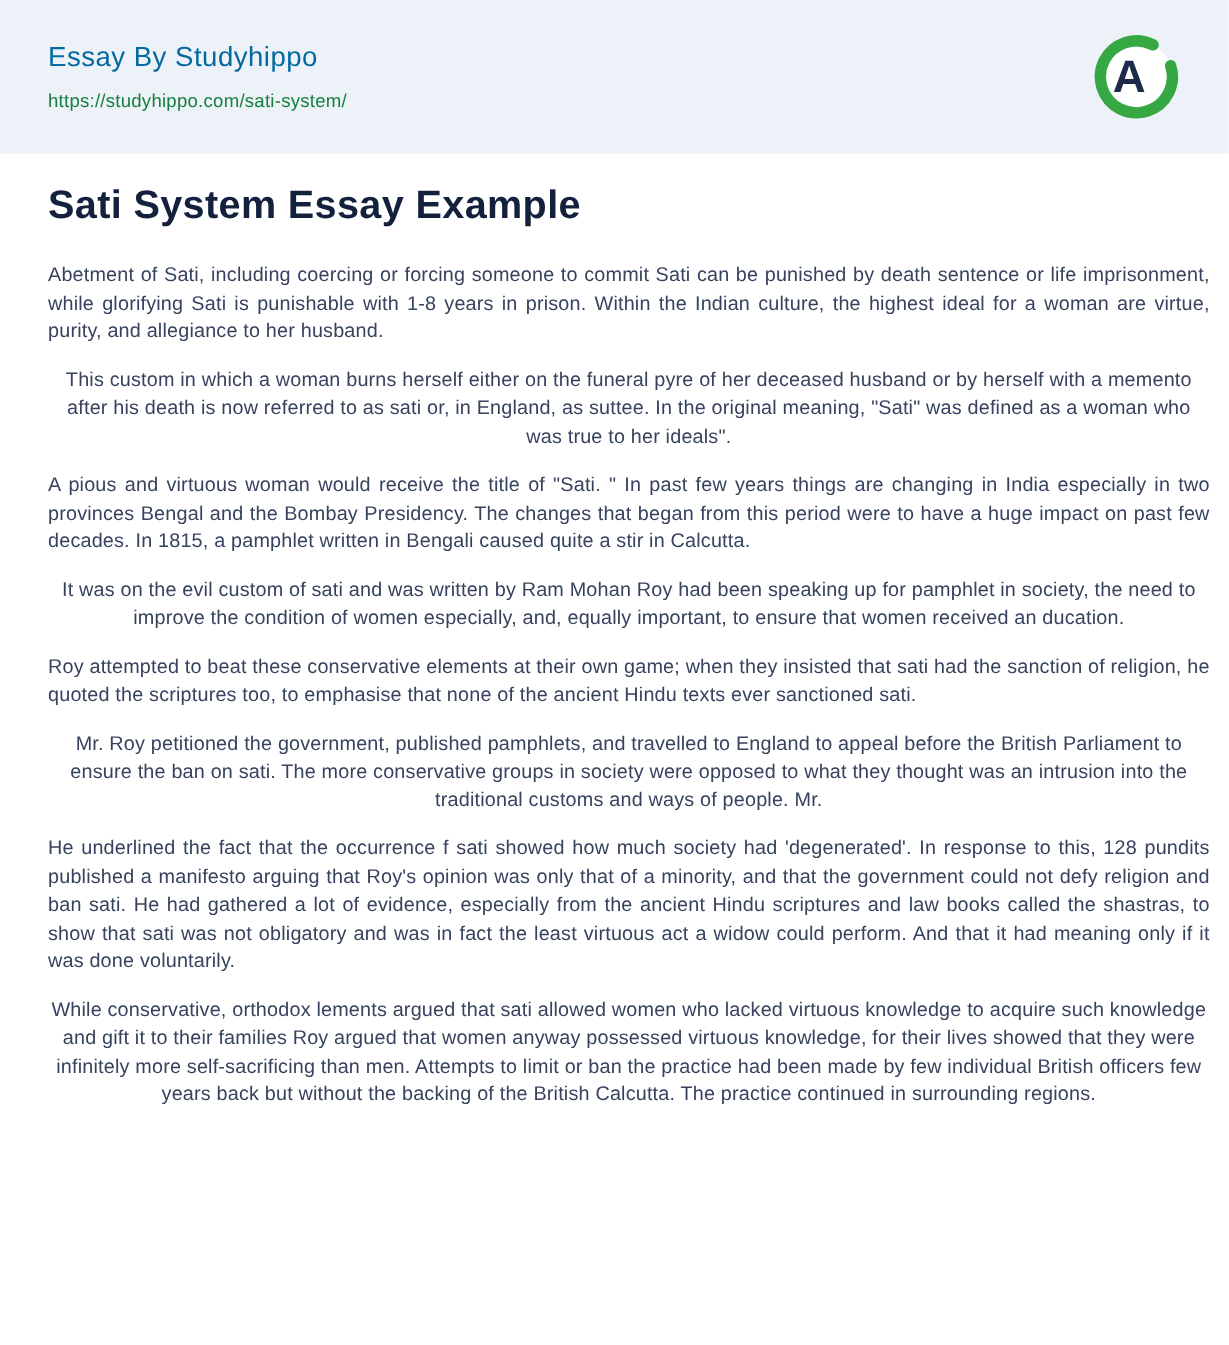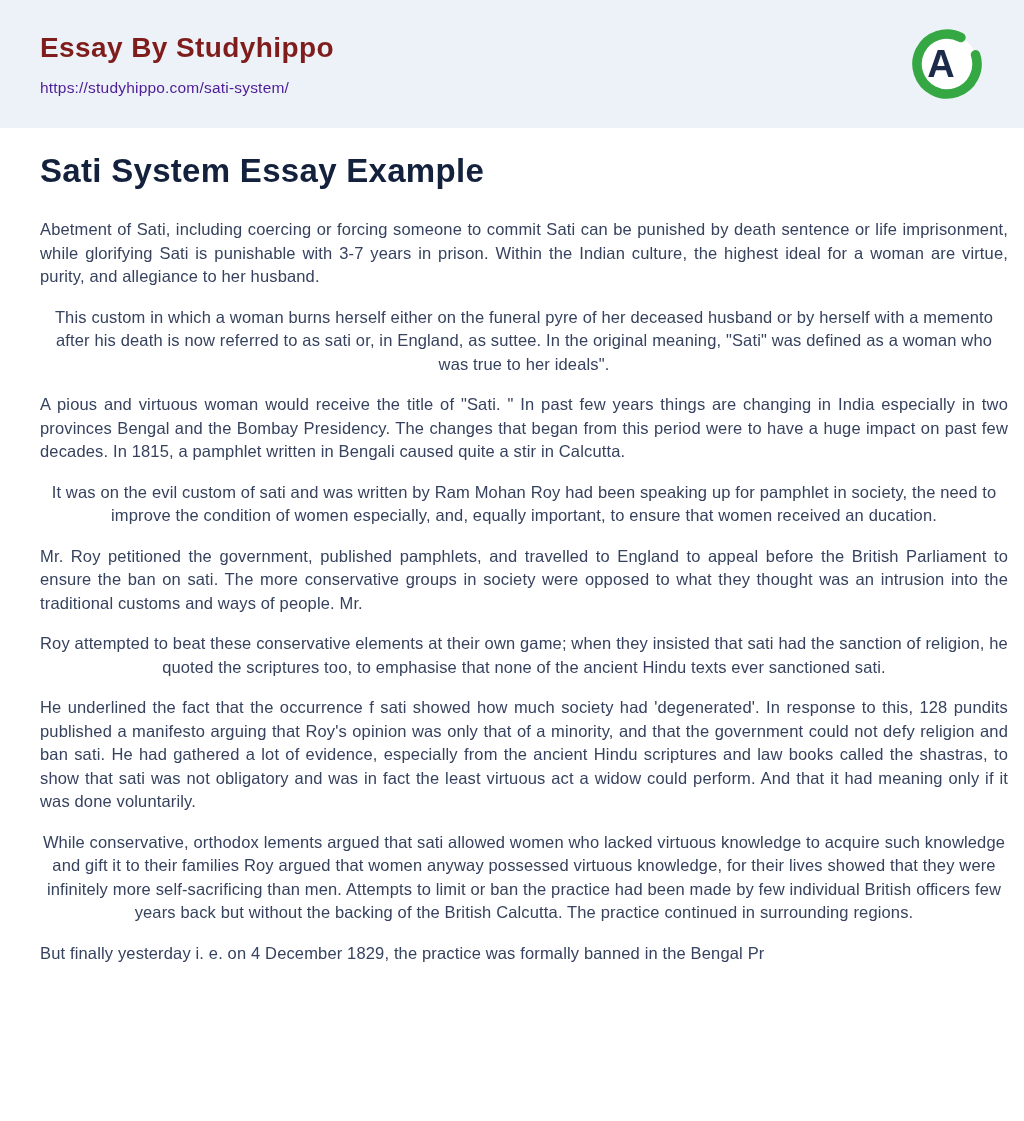--- a/index.html
+++ b/index.html
@@ -18,29 +18,29 @@
     background: #edf1f8;
     padding: 26px 40px 26px 40px;
     display: flex;
     align-items: center;
     justify-content: space-between;
     box-sizing: border-box;
     height: 128px;
   }
   .header-text { display: flex; flex-direction: column; }
   .byline-link {
-    color: #7f1d1d;
-    font-size: 28px;
-    font-weight: 700;
+    color: #0369a1;
+    font-size: 23px;
+    font-weight: 400;
     letter-spacing: 0.4px;
     text-decoration: none;
     display: block;
   }
   .source-url-link {
-    color: #4c1d95;
+    color: #15803d;
     font-size: 15.5px;
     font-weight: 500;
     letter-spacing: 0.2px;
     text-decoration: none;
     display: block;
     margin-top: 15px;
   }
   .logo-wrap {
     width: 74px;
     height: 74px;
@@ -83,23 +83,22 @@
     <svg width="74" height="74" viewBox="0 0 74 74">
       <circle cx="37" cy="37" r="30" fill="#ffffff" stroke="#35a843" stroke-width="9.5" stroke-dasharray="165 24" stroke-linecap="round" transform="rotate(-18 37 37)"></circle>
       <text x="31" y="50" font-family="Liberation Sans, sans-serif" font-size="38" font-weight="bold" fill="#1c2b4a" text-anchor="middle">A</text>
     </svg>
   </div>
 </header>
 
 <main class="essay-content">
   <h1 class="page-title">Sati System Essay Example</h1>
   <div class="paragraphs-container">
-      <p>Abetment of Sati, including coercing or forcing someone to commit Sati can be punished by death sentence or life imprisonment, while glorifying Sati is punishable with 3-7 years in prison. Within the Indian culture, the highest ideal for a woman are virtue, purity, and allegiance to her husband.</p>
+      <p>Abetment of Sati, including coercing or forcing someone to commit Sati can be punished by death sentence or life imprisonment, while glorifying Sati is punishable with 1-8 years in prison. Within the Indian culture, the highest ideal for a woman are virtue, purity, and allegiance to her husband.</p>
       <p>This custom in which a woman burns herself either on the funeral pyre of her deceased husband or by herself with a memento after his death is now referred to as sati or, in England, as suttee. In the original meaning, "Sati" was defined as a woman who was true to her ideals".</p>
       <p>A pious and virtuous woman would receive the title of "Sati. " In past few years things are changing in India especially in two provinces Bengal and the Bombay Presidency. The changes that began from this period were to have a huge impact on past few decades. In 1815, a pamphlet written in Bengali caused quite a stir in Calcutta.</p>
       <p>It was on the evil custom of sati and was written by Ram Mohan Roy had been speaking up for pamphlet in society, the need to improve the condition of women especially, and, equally important, to ensure that women received an ducation.</p>
+      <p>Roy attempted to beat these conservative elements at their own game; when they insisted that sati had the sanction of religion, he quoted the scriptures too, to emphasise that none of the ancient Hindu texts ever sanctioned sati.</p>
       <p>Mr. Roy petitioned the government, published pamphlets, and travelled to England to appeal before the British Parliament to ensure the ban on sati. The more conservative groups in society were opposed to what they thought was an intrusion into the traditional customs and ways of people. Mr.</p>
-      <p>Roy attempted to beat these conservative elements at their own game; when they insisted that sati had the sanction of religion, he quoted the scriptures too, to emphasise that none of the ancient Hindu texts ever sanctioned sati.</p>
       <p>He underlined the fact that the occurrence f sati showed how much society had 'degenerated'. In response to this, 128 pundits published a manifesto arguing that Roy's opinion was only that of a minority, and that the government could not defy religion and ban sati. He had gathered a lot of evidence, especially from the ancient Hindu scriptures and law books called the shastras, to show that sati was not obligatory and was in fact the least virtuous act a widow could perform. And that it had meaning only if it was done voluntarily.</p>
       <p>While conservative, orthodox lements argued that sati allowed women who lacked virtuous knowledge to acquire such knowledge and gift it to their families Roy argued that women anyway possessed virtuous knowledge, for their lives showed that they were infinitely more self-sacrificing than men. Attempts to limit or ban the practice had been made by few individual British officers few years back but without the backing of the British Calcutta. The practice continued in surrounding regions.</p>
-      <p>But finally yesterday i. e. on 4 December 1829, the practice was formally banned in the Bengal Pr</p>
     </div>
 </main>
 
 </body></html>

